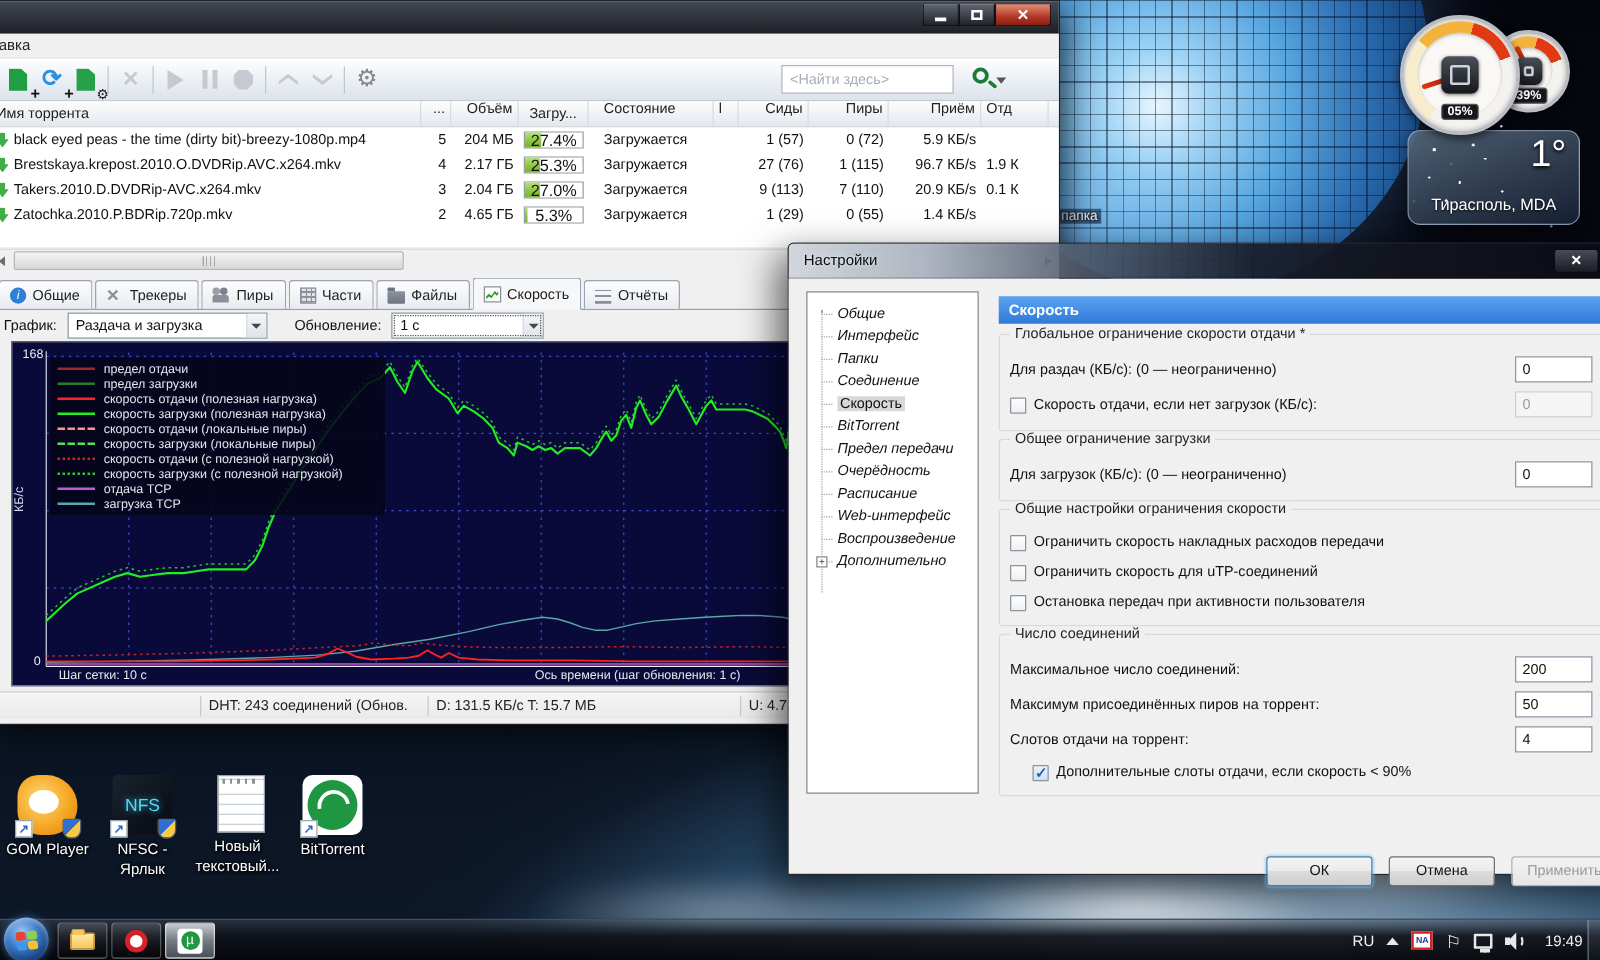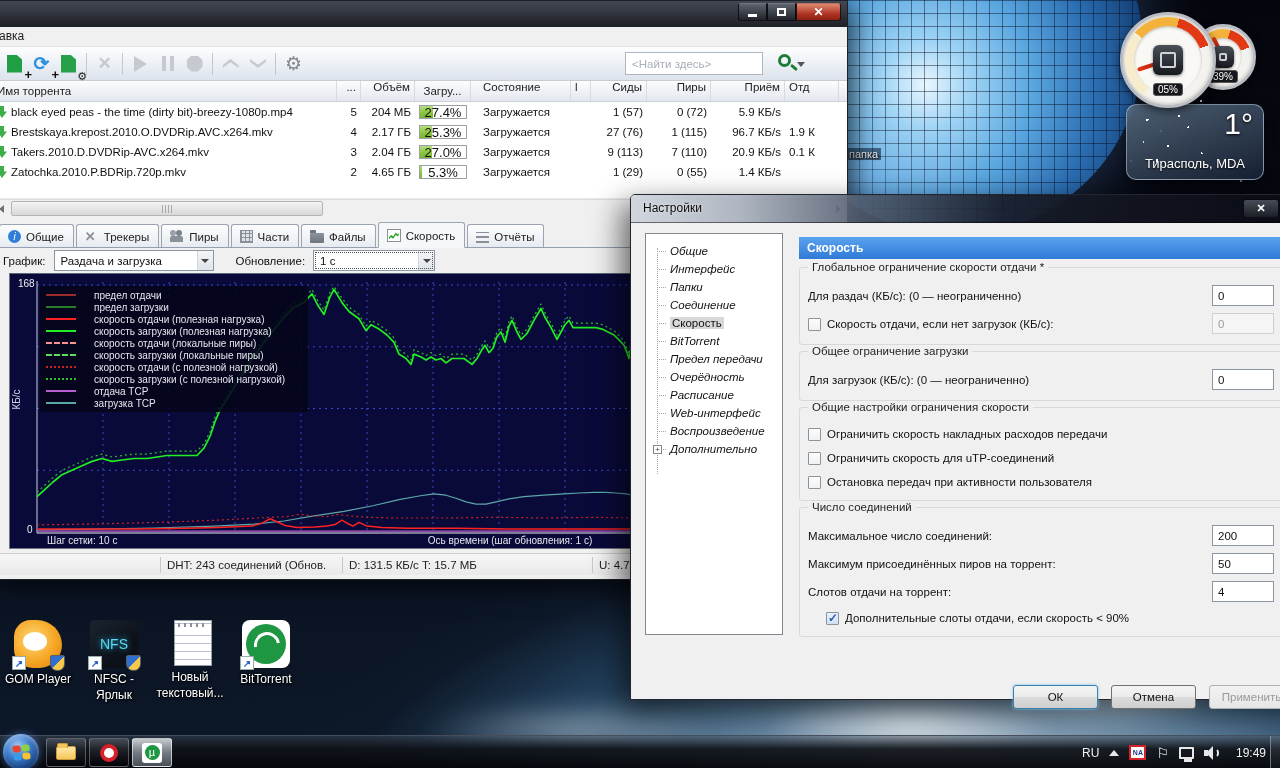--- a/index.html
+++ b/index.html
@@ -25,25 +25,25 @@
   .cloud{position:absolute;border-radius:50%;filter:blur(10px);background:radial-gradient(ellipse, rgba(255,255,255,.75), rgba(255,255,255,0) 70%);}
   .cl1{left:760px;top:690px;width:300px;height:70px;}
   .cl2{left:980px;top:640px;width:260px;height:90px;opacity:.8;}
   .cl3{left:420px;top:700px;width:300px;height:60px;opacity:.5;}
   .ghost{position:absolute;filter:blur(4px);opacity:.5;}
   .g1{left:25px;top:0;width:60px;height:26px;background:#2a3d6e;}
   .g2{left:120px;top:0;width:70px;height:26px;background:#24486e;}
   .g3{left:290px;top:0;width:60px;height:26px;background:#3a4a5e;}
 
   
-  .stray{position:absolute;left:846px;top:148px;font-size:11px;color:#eee;background:rgba(15,25,45,.55);
+  .stray{position:absolute;left:846px;top:167px;font-size:11px;color:#eee;background:rgba(15,25,45,.55);
       padding:0 3px;text-shadow:1px 1px 2px #000;}
 
   
-  .gauge{position:absolute;border-radius:50%;background:#f4f2ee;border:3px solid #b9bcc2;box-shadow:0 3px 8px rgba(0,0,0,.6), inset 0 0 4px rgba(0,0,0,.3);}
+  .gauge{position:absolute;border-radius:50%;background:#f4f2ee;border:3px solid #b9bcc2;box-shadow:0 3px 8px rgba(0,0,0,.6), inset 0 0 4px rgba(0,0,0,.3);font-weight:bold;}
   .gauge::before{content:"";position:absolute;inset:2px;border-radius:50%;
       background:conic-gradient(from 215deg, #f7eccb 0 95deg, #f2b23c 95deg 160deg, #e23914 160deg 215deg, rgba(0,0,0,0) 215deg);}
   .gauge::after{content:"";position:absolute;inset:11px;border-radius:50%;background:#faf8f4;box-shadow:inset 0 1px 3px rgba(0,0,0,.25);}
   .gauge .needle{position:absolute;left:50%;bottom:50%;width:4px;margin-left:-2px;background:linear-gradient(#e23914,#8e1405);
       transform-origin:50% 100%;border-radius:2px;z-index:3;}
   .gauge .hub{position:absolute;left:50%;top:50%;width:30px;height:30px;margin:-15px 0 0 -15px;border-radius:6px;
       background:linear-gradient(#4a4f58,#16181d);z-index:4;box-shadow:0 1px 3px rgba(0,0,0,.5);}
   .gauge .hub::after{content:"";position:absolute;inset:7px;border:2px solid #cfd3da;border-radius:2px;}
   .gauge .pct{position:absolute;left:50%;transform:translateX(-50%);bottom:9px;background:#15171c;color:#fff;
       font-size:10px;padding:0 4px;border-radius:3px;border:1px solid #555;z-index:5;}
@@ -168,21 +168,21 @@
   .combo .arr i{width:0;height:0;border-left:4px solid transparent;border-right:4px solid transparent;border-top:4px solid #444;}
   .combo.focus{outline:1px dotted #555;outline-offset:-3px;}
   .cw1{width:160px;}
   .cw2{width:122px;}
 
   
   .graph{position:absolute;left:16px;top:272px;width:832px;height:276px;background:#0a0a3a;
       border:1px solid #707886;border-top-color:#5e6675;}
   .graph svg{position:absolute;inset:0;}
   .glegend{position:absolute;left:30px;top:12px;width:268px;height:126px;background:rgba(4,4,26,.88);padding:3px 6px;z-index:2;}
-  .lrow{display:flex;align-items:center;height:12px;gap:18px;}
+  .lrow{display:flex;align-items:center;height:12px;gap:7px;}
   .lswatch{width:30px;border-top-width:2px;flex:0 0 auto;}
   .lrow span{font-size:10px;color:#e6e6ee;white-space:nowrap;}
   .ylab168{position:absolute;left:8px;top:4px;font-size:10px;color:#eee;z-index:1;}
   .ylab0{position:absolute;left:17px;top:250px;font-size:10px;color:#eee;z-index:3;}
   .ylabkb{position:absolute;left:-4px;top:120px;font-size:10px;color:#cfd3e8;transform:rotate(-90deg);z-index:1;}
   .xcapl{position:absolute;left:37px;bottom:2px;font-size:10px;color:#e6e6ee;z-index:3;}
   .xcapc{position:absolute;left:350px;bottom:2px;width:300px;text-align:center;font-size:10px;color:#e6e6ee;z-index:3;}
 
   
   .ustatus{position:absolute;left:0;bottom:4px;right:0;height:22px;background:linear-gradient(#f6f6f6,#e9e9e9);

